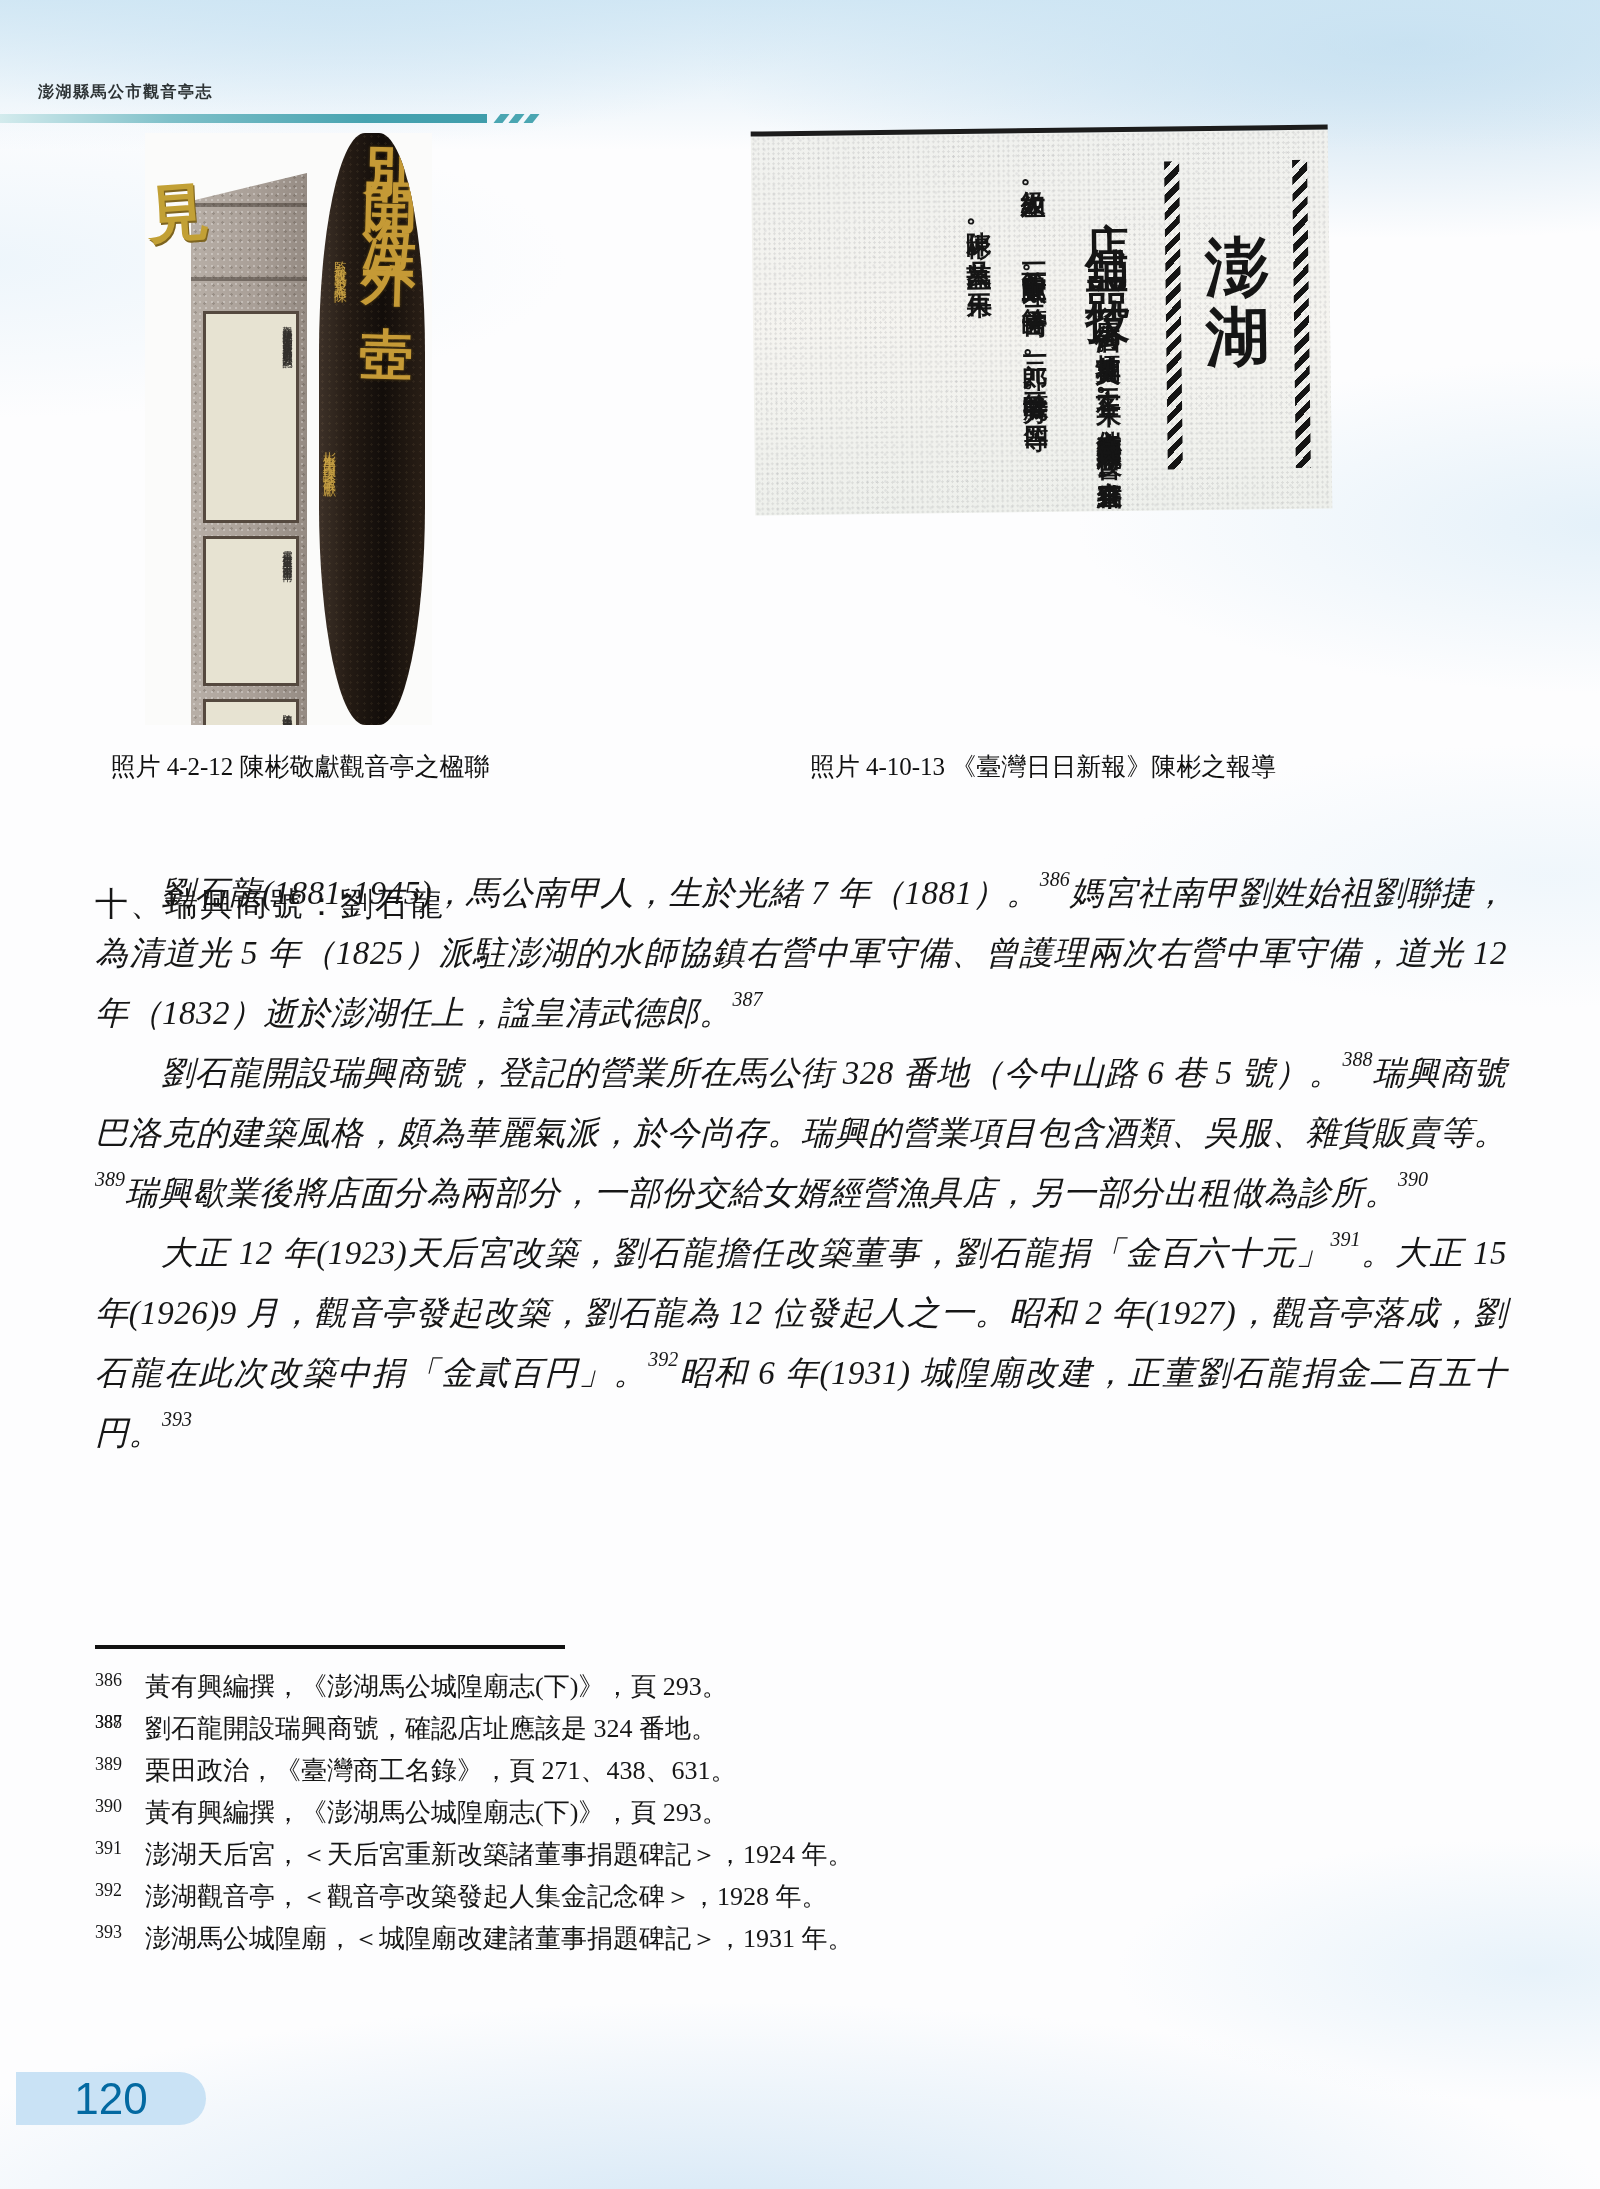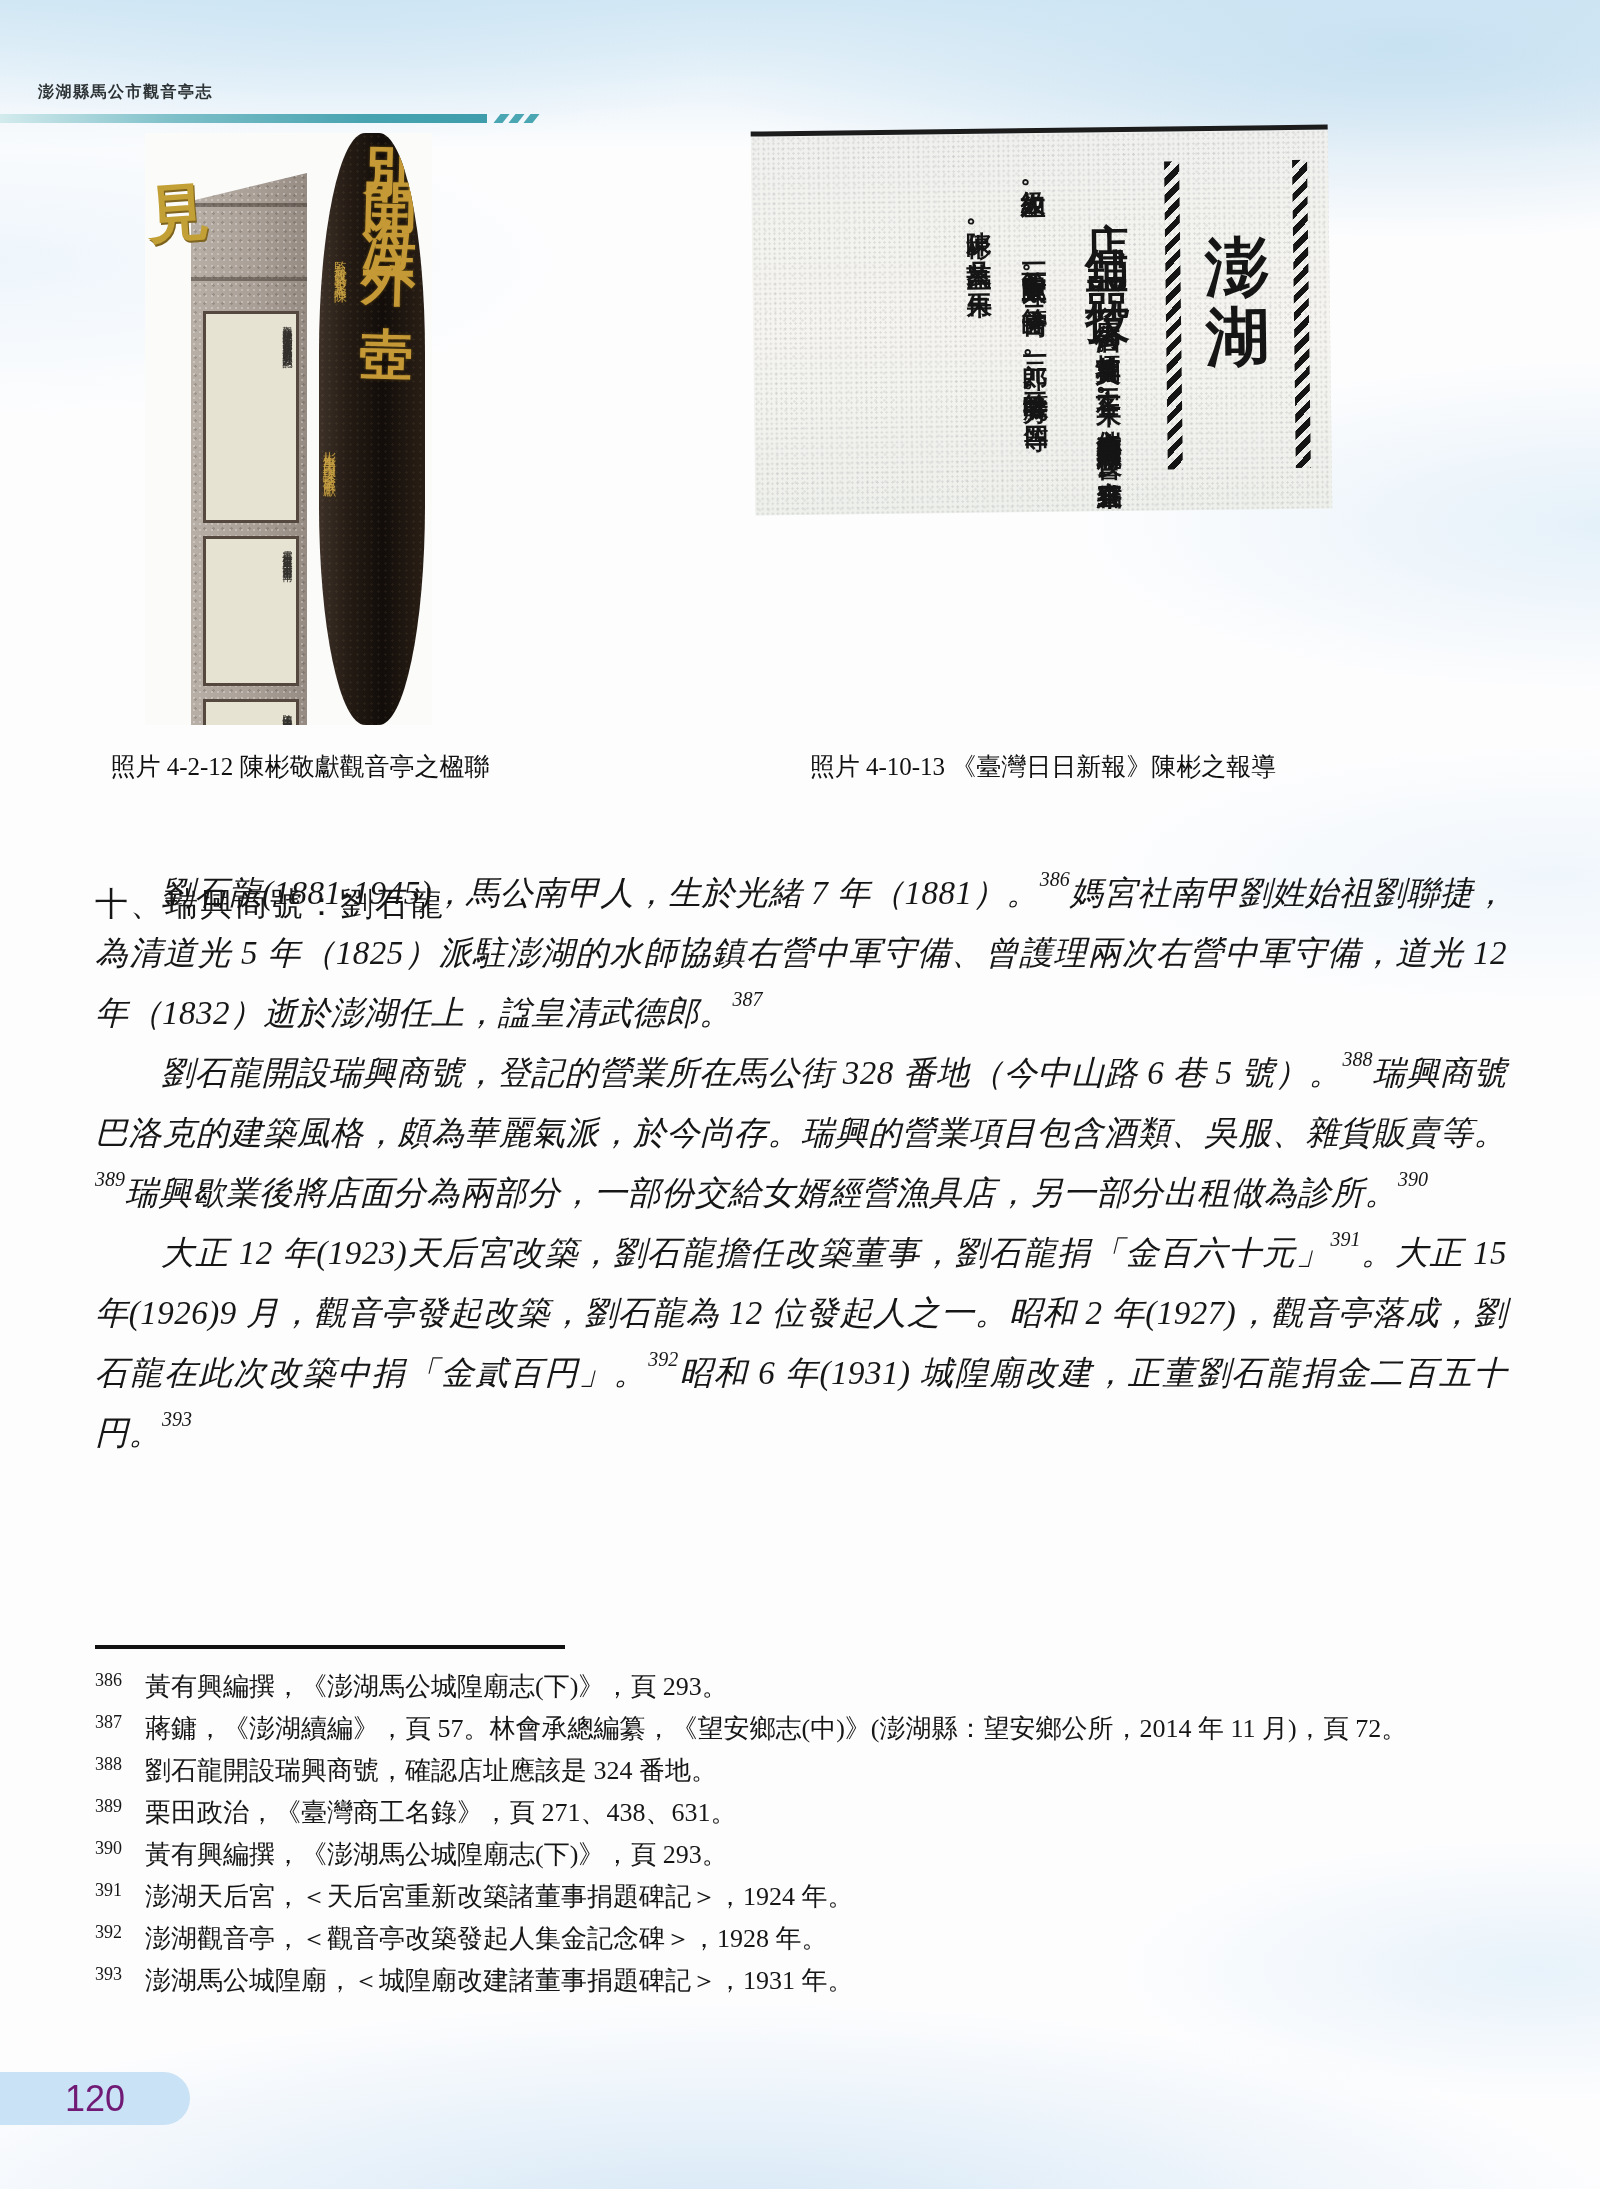--- a/index.html
+++ b/index.html
@@ -84,23 +84,23 @@
   .body-text{position:absolute;left:95px;top:863px;width:1412px;font-style:italic;}
   .body-p{margin:0;font-size:33px;line-height:60px;text-align:justify;text-indent:2em;
     letter-spacing:.5px;}
   .fnref{font-size:20px;line-height:0;vertical-align:18px;letter-spacing:0;}
   
   .footnote-rule{position:absolute;left:95px;top:1645px;width:470px;height:4px;background:#121212;}
   .footnotes{position:absolute;left:95px;top:1666px;width:1412px;}
   .fn{position:relative;padding-left:50px;font-size:26px;line-height:42px;text-align:justify;}
   .fn-num{position:absolute;left:0;top:-7px;font-size:18px;}
   
-  .page-pill{position:absolute;left:0;top:2072px;width:190px;height:53px;
+  .page-pill{position:absolute;left:16px;top:2072px;width:190px;height:53px;
     background:#c9e2f5;border-radius:0 28px 28px 0;text-align:center;line-height:53px;
-    font-family:"Liberation Sans","DejaVu Sans",sans-serif;font-size:36px;color:#701a75;}
+    font-family:"Liberation Sans","DejaVu Sans",sans-serif;font-size:44px;color:#0369a1;}
 </style>
 </head>
 <body>
 
 <div class="page">
 
   <div class="header-title">澎湖縣馬公市觀音亭志</div>
   <div class="header-rule"></div>
   <div class="rule-stripes">
     <span></span>
@@ -142,21 +142,21 @@
   <h2 class="section-heading">十、瑞興商號：劉石龍</h2>
   <div class="body-text" id="body-paragraphs">
       <p class="body-p">劉石龍(1881-1945)，馬公南甲人，生於光緒 7 年（1881）。<sup class="fnref">386</sup>媽宮社南甲劉姓始祖劉聯捷，為清道光 5 年（1825）派駐澎湖的水師協鎮右營中軍守備、曾護理兩次右營中軍守備，道光 12 年（1832）逝於澎湖任上，諡皇清武德郎。<sup class="fnref">387</sup></p>
       <p class="body-p">劉石龍開設瑞興商號，登記的營業所在馬公街 328 番地（今中山路 6 巷 5 號）。<sup class="fnref">388</sup>瑞興商號巴洛克的建築風格，頗為華麗氣派，於今尚存。瑞興的營業項目包含酒類、吳服、雜貨販賣等。<sup class="fnref">389</sup>瑞興歇業後將店面分為兩部分，一部份交給女婿經營漁具店，另一部分出租做為診所。<sup class="fnref">390</sup></p>
       <p class="body-p">大正 12 年(1923)天后宮改築，劉石龍擔任改築董事，劉石龍捐「金百六十元」<sup class="fnref">391</sup>。大正 15 年(1926)9 月，觀音亭發起改築，劉石龍為 12 位發起人之一。昭和 2 年(1927)，觀音亭落成，劉石龍在此次改築中捐「金貳百円」。<sup class="fnref">392</sup>昭和 6 年(1931) 城隍廟改建，正董劉石龍捐金二百五十円。<sup class="fnref">393</sup></p>
     </div>
 
   <div class="footnote-rule"></div>
   <div class="footnotes" id="footnotes">
       <div class="fn"><span class="fn-num">386</span><span class="fn-text">黃有興編撰，《澎湖馬公城隍廟志(下)》，頁 293。</span></div>
-      <div class="fn"><span class="fn-num">387</span><span class="fn-text">蔣鏞，《澎湖續編》，頁 57。林會承總編纂，《望安鄉志(中)》(澎湖縣：望安鄉公所，2014 年 11 月)，頁 72。</span></div>
+      <div class="fn"><span class="fn-num">387</span></div>
       <div class="fn"><span class="fn-num">388</span><span class="fn-text">劉石龍開設瑞興商號，確認店址應該是 324 番地。</span></div>
       <div class="fn"><span class="fn-num">389</span><span class="fn-text">栗田政治，《臺灣商工名錄》，頁 271、438、631。</span></div>
       <div class="fn"><span class="fn-num">390</span><span class="fn-text">黃有興編撰，《澎湖馬公城隍廟志(下)》，頁 293。</span></div>
       <div class="fn"><span class="fn-num">391</span><span class="fn-text">澎湖天后宮，＜天后宮重新改築諸董事捐題碑記＞，1924 年。</span></div>
       <div class="fn"><span class="fn-num">392</span><span class="fn-text">澎湖觀音亭，＜觀音亭改築發起人集金記念碑＞，1928 年。</span></div>
       <div class="fn"><span class="fn-num">393</span><span class="fn-text">澎湖馬公城隍廟，＜城隍廟改建諸董事捐題碑記＞，1931 年。</span></div>
     </div>
 
   <div class="page-pill">
     <span>120</span>

